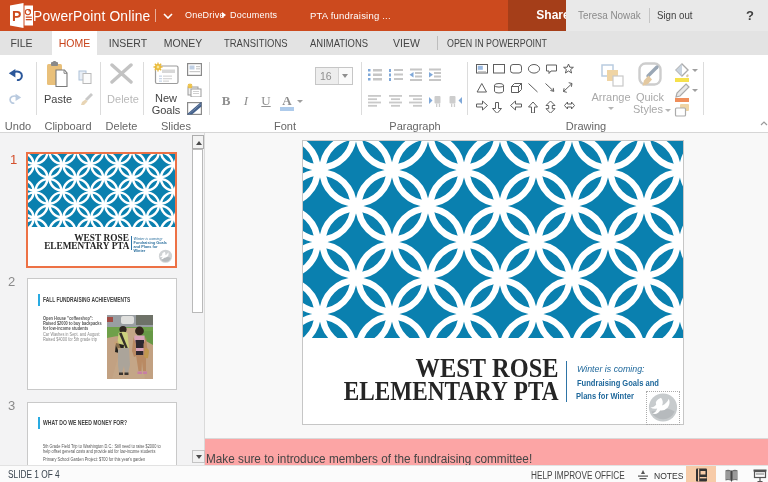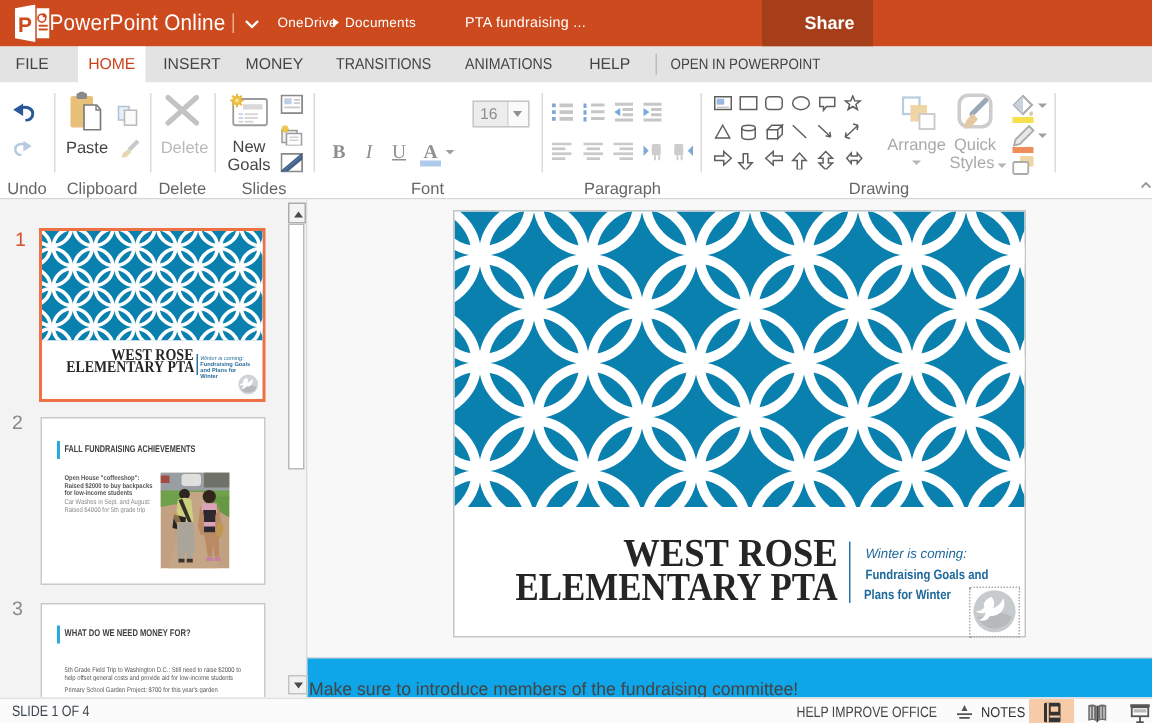--- a/index.html
+++ b/index.html
@@ -13,21 +13,21 @@
   .crumb{color:#fff;font-size:9px;font-weight:normal;letter-spacing:.2px;}
   #tabs{position:absolute;left:0;top:31px;width:768px;height:24px;background:#E3E3E3;}
   .tab{position:absolute;top:0;height:24px;line-height:25px;font-size:10.5px;color:#444;text-align:center;white-space:nowrap;}
   #ribbon{position:absolute;left:0;top:55px;width:768px;height:77px;background:#fff;border-bottom:1px solid #D6D6D6;}
   .gdiv{position:absolute;top:7px;width:1px;height:53px;background:#DCDCDC;}
   .glabel{position:absolute;top:65px;font-size:11px;color:#666;text-align:center;}
   .btnlabel{position:absolute;font-size:11px;color:#444;text-align:center;}
   .gray{color:#B9B9B9;}
   #content{position:absolute;left:0;top:133px;width:768px;height:332px;background:#F3F3F4;overflow:hidden;}
   #canvas{position:absolute;left:205px;top:0;width:563px;height:305px;background:#F8F8F8;}
-  #notes{position:absolute;left:205px;top:305px;width:563px;height:27px;background:#0ea5e9;border-top:1px solid #D9D9D9;}
+  #notes{position:absolute;left:205px;top:305px;width:563px;height:27px;background:#fca5a5;border-top:1px solid #D9D9D9;}
   #statusbar{position:absolute;left:0;top:465px;width:768px;height:17px;background:#FBFBFB;border-top:1px solid #E2E2E2;}
   .thumbnum{position:absolute;font-size:13px;color:#8A8A8A;}
   .thumb{position:absolute;left:27px;width:148px;background:#fff;border:1px solid #C9C9C9;overflow:hidden;}
   .sx{transform-origin:left top;white-space:nowrap;}
 </style>
 </head>
 <body>
 <div id="app">
 
   <div id="topbar">
@@ -43,31 +43,37 @@
     <div class="abs sx" style="left:33px;top:6.5px;font-size:15px;font-weight:300;color:#fff;letter-spacing:.2px;transform:scaleX(.92)">PowerPoint&nbsp;Online</div>
     <div class="abs" style="left:155px;top:9px;width:1px;height:13px;background:rgba(255,255,255,.55)"></div>
     <svg class="abs" style="left:163px;top:13px" width="10" height="6" viewBox="0 0 10 6">
         <polyline points="1,1 5,5 9,1" fill="none" stroke="#fff" stroke-width="1.6"></polyline>
       </svg>
     <div class="abs crumb" style="left:185px;top:10px">OneDrive</div>
     <div class="abs" style="left:222px;top:11.5px;width:0;height:0;border-left:4px solid #fff;border-top:3.5px solid transparent;border-bottom:3.5px solid transparent"></div>
     <div class="abs crumb" style="left:230px;top:10px">Documents</div>
     <div class="abs crumb" style="left:310px;top:10px;font-size:9.5px">PTA fundraising ...</div>
     <div id="share">Share</div>
+    <div id="acct">
+      <div class="abs sx" style="left:12px;top:9px;font-size:11px;color:#8A8A8A;transform:scaleX(.9)">Teresa Nowak</div>
+      <div class="abs" style="left:83px;top:8px;width:1px;height:15px;background:#C5C5C5"></div>
+      <div class="abs sx" style="left:91px;top:9px;font-size:11px;color:#404040;transform:scaleX(.88)">Sign out</div>
+      <div class="abs" style="left:180px;top:8px;font-size:13px;font-weight:bold;color:#404040">?</div>
+    </div>
   </div>
 
   <div id="tabs">
     <div class="tab" style="left:4px;width:35px">FILE</div>
     <div class="abs" style="left:52px;top:0;width:45px;height:24px;background:#fff"></div>
     <div class="tab" style="left:52px;width:45px;color:#C8431B">HOME</div>
     <div class="tab" style="left:103px;width:50px">INSERT</div>
     <div class="tab" style="left:158px;width:50px">MONEY</div>
     <div class="tab sx" style="left:224px;width:70px;transform:scaleX(.9);text-align:left">TRANSITIONS</div>
     <div class="tab sx" style="left:310px;width:65px;transform:scaleX(.9);text-align:left">ANIMATIONS</div>
-    <div class="tab" style="left:392px;width:29px">HELP</div>
+    <div class="tab" style="left:392px;width:29px">VIEW</div>
     <div class="abs" style="left:437px;top:5px;width:1px;height:14px;background:#BDBDBD"></div>
     <div class="tab sx" style="left:447px;width:120px;font-size:10px;transform:scaleX(.89);text-align:left">OPEN IN POWERPOINT</div>
   </div>
 
   <div id="ribbon">
     <div class="gdiv" style="left:36px"></div>
     <div class="gdiv" style="left:100px"></div>
     <div class="gdiv" style="left:143px"></div>
     <div class="gdiv" style="left:209px"></div>
     <div class="gdiv" style="left:361px"></div>

